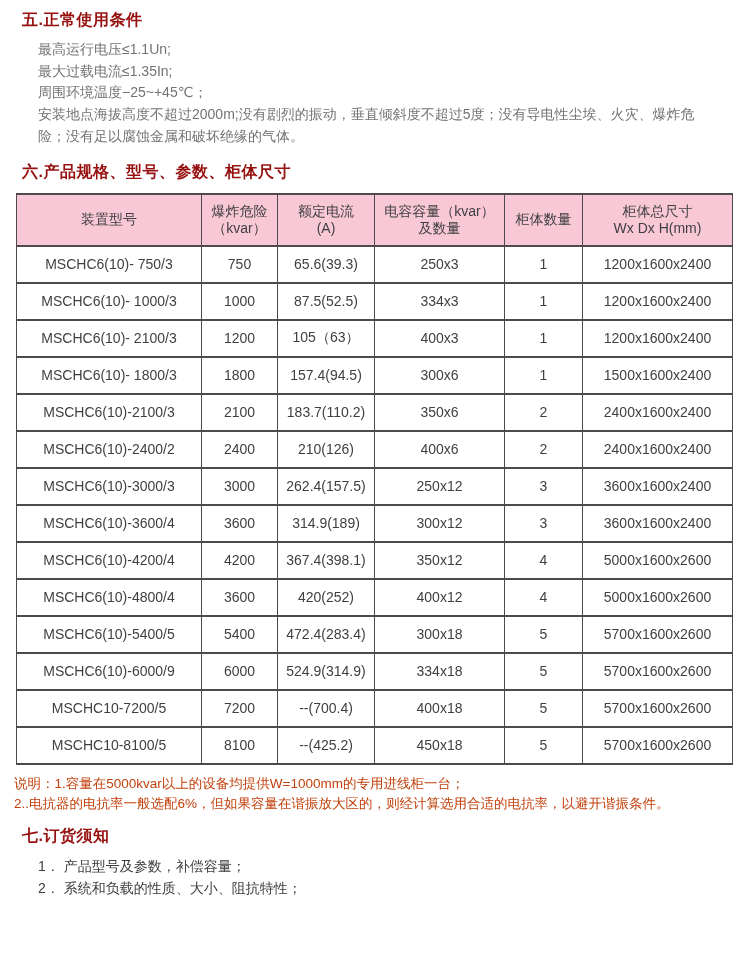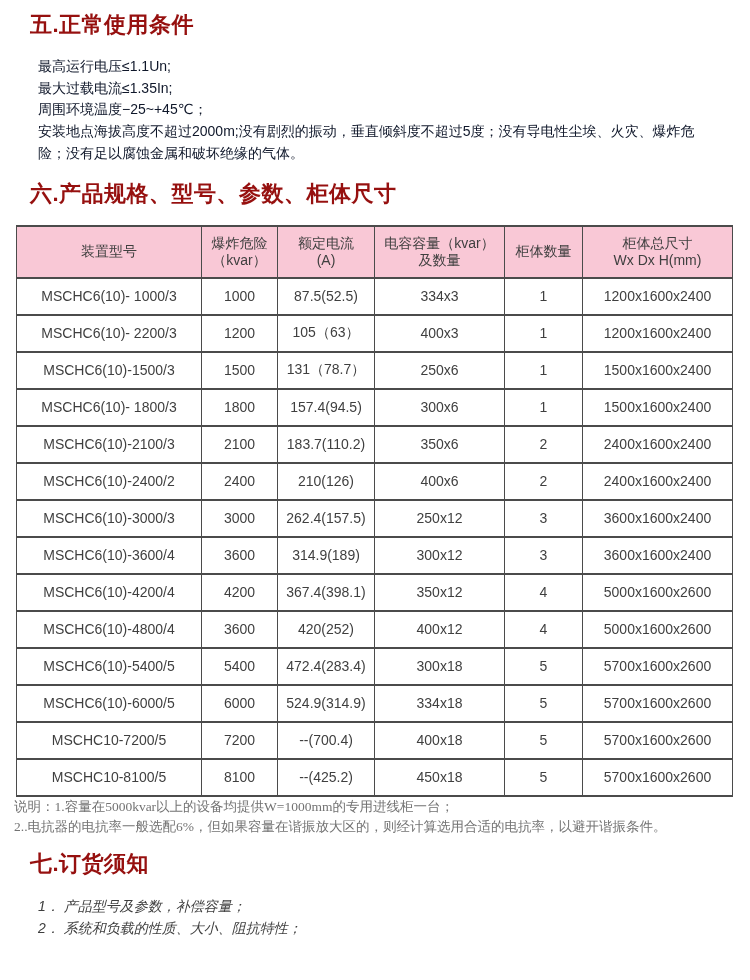--- a/index.html
+++ b/index.html
@@ -10,31 +10,31 @@
     font-family: "Liberation Sans", "DejaVu Sans", sans-serif;
     color: #3c3c3c;
     position: relative;
     overflow: hidden;
   }
   .page { padding: 6px 14px 0 14px; }
 
   .sec-heading {
     color: #96100f;
     font-weight: bold;
-    font-size: 22px;
-    margin: 16px;
+    font-size: 16px;
+    margin: 8px;
     padding: 0;
     letter-spacing: 0.5px;
   }
   .sec5-heading { margin-top: 4px; }
 
   .cond-list {
     margin: 8px 0 0 24px;
     font-size: 14px;
-    color: #0f172a;
+    color: #737373;
   }
   .cond-item {
     line-height: 21.7px;
     max-width: 684px;
   }
 
   .sec6-heading { margin-top: 14px; }
 
   table.spec {
     border-collapse: collapse;
@@ -57,34 +57,34 @@
   }
   table.spec th {
     background: #f9c8d6;
     height: 50px;
     line-height: 17px;
   }
   table.spec td { height: 35px; }
 
   .notes {
     font-size: 13.5px;
-    color: #737373;
+    color: #c2410c;
+    margin-top: 9px;
     line-height: 20px;
-    font-family: Liberation Serif, serif;
   }
   .note-line { max-width: 730px; }
 
   .sec7-heading { margin-top: 12px; }
 
   .order-list {
     margin: 8px 0 0 24px;
     font-size: 14px;
     color: #3d3d3d;
   }
-  .order-item { line-height: 22px; font-style: italic; }
+  .order-item { line-height: 22px; }
 </style>
 </head>
 <body>
 
 <div class="page">
 
   <h2 class="sec-heading sec5-heading">五.正常使用条件</h2>
 
   <div class="cond-list">
       <div class="cond-item">最高运行电压≤1.1Un;</div>
@@ -125,42 +125,42 @@
             <div>柜体数量</div>
           </th>
           <th>
             <div>柜体总尺寸</div>
             <div>Wx Dx H(mm)</div>
           </th>
         </tr>
     </thead>
     <tbody>
         <tr>
+          <td>MSCHC6(10)- 750/3</td>
+          <td>750</td>
+          <td>65.6(39.3)</td>
+          <td>250x3</td>
+          <td>1</td>
+          <td>1200x1600x2400</td>
+        </tr>
+        <tr>
           <td>MSCHC6(10)- 1000/3</td>
           <td>1000</td>
           <td>87.5(52.5)</td>
           <td>334x3</td>
           <td>1</td>
           <td>1200x1600x2400</td>
         </tr>
         <tr>
-          <td>MSCHC6(10)- 2200/3</td>
+          <td>MSCHC6(10)- 2100/3</td>
           <td>1200</td>
           <td>105（63）</td>
           <td>400x3</td>
           <td>1</td>
           <td>1200x1600x2400</td>
-        </tr>
-        <tr>
-          <td>MSCHC6(10)-1500/3</td>
-          <td>1500</td>
-          <td>131（78.7）</td>
-          <td>250x6</td>
-          <td>1</td>
-          <td>1500x1600x2400</td>
         </tr>
         <tr>
           <td>MSCHC6(10)- 1800/3</td>
           <td>1800</td>
           <td>157.4(94.5)</td>
           <td>300x6</td>
           <td>1</td>
           <td>1500x1600x2400</td>
         </tr>
         <tr>
@@ -213,21 +213,21 @@
         </tr>
         <tr>
           <td>MSCHC6(10)-5400/5</td>
           <td>5400</td>
           <td>472.4(283.4)</td>
           <td>300x18</td>
           <td>5</td>
           <td>5700x1600x2600</td>
         </tr>
         <tr>
-          <td>MSCHC6(10)-6000/5</td>
+          <td>MSCHC6(10)-6000/9</td>
           <td>6000</td>
           <td>524.9(314.9)</td>
           <td>334x18</td>
           <td>5</td>
           <td>5700x1600x2600</td>
         </tr>
         <tr>
           <td>MSCHC10-7200/5</td>
           <td>7200</td>
           <td>--(700.4)</td>

